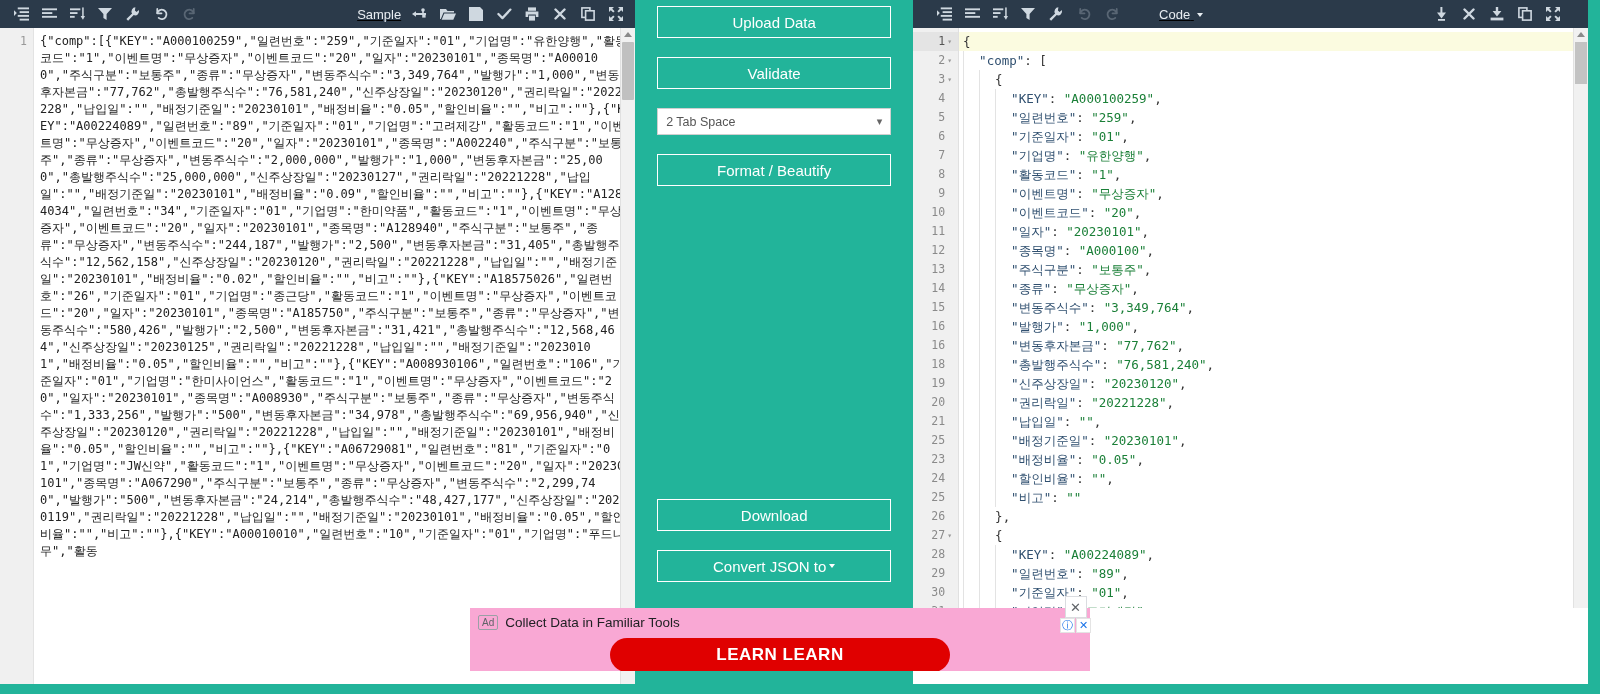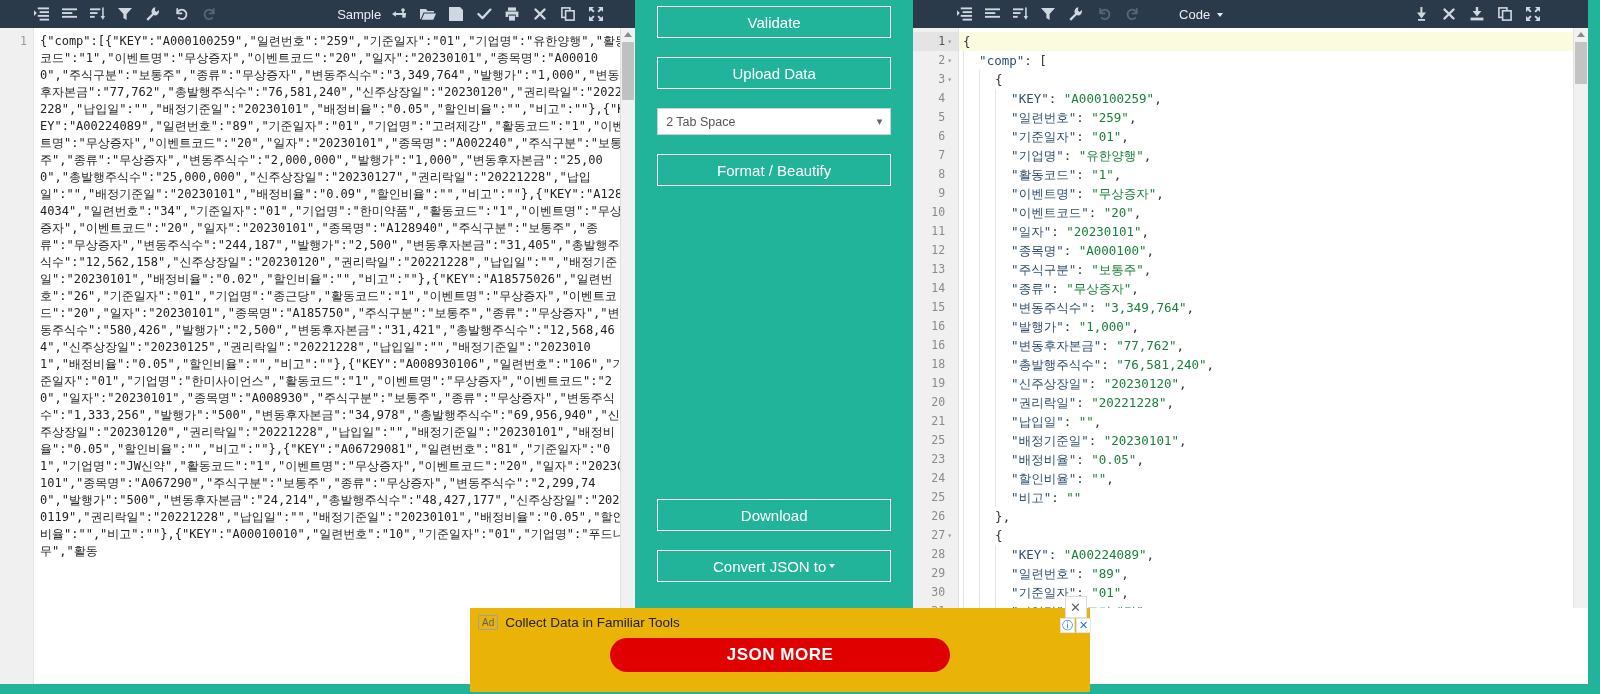--- a/index.html
+++ b/index.html
@@ -8,21 +8,21 @@
     overflow: hidden;
     font-family: "Liberation Sans", sans-serif;
     background: #ffffff;
   }
   #app { position: relative; width: 1600px; height: 694px; display: flex; }
 
   
   .panel-left { width: 640px; height: 694px; display: flex; flex-direction: column; background: #fff; }
   .toolbar {
     height: 28px; background: #2b3a4a; display: flex; align-items: center;
-    flex: 0 0 28px; position: relative; padding: 0 20px;
+    flex: 0 0 28px; position: relative; padding: 0 0; text-decoration: underline;
   }
   .tb-group { display: flex; align-items: center; gap: 2px; }
   .tb-left { padding-left: 8px; }
   .tb-icon {
     width: 26px; height: 22px; display: flex; align-items: center; justify-content: center;
     color: #cfd8e0; cursor: pointer;
   }
   .tb-icon svg { display: block; }
   .tb-icon.disabled { opacity: .28; }
   .tb-spacer { flex: 1; }
@@ -122,22 +122,22 @@
     border-left: 4px solid transparent; border-right: 4px solid transparent;
     border-bottom: 5px solid #8a8a8a;
   }
   .r-vscroll .thumb {
     position: absolute; top: 14px; left: 1px; width: 12px; height: 42px; background: #c3c3c3;
   }
   .right-green-strip { width: 12px; background: #22b49a; height: 100%; flex: 0 0 12px; }
 
   
   .ad-overlay {
-    position: absolute; left: 470px; top: 608px; width: 620px; height: 84px;
-    background: #eab308; overflow: hidden; z-index: 50;
+    position: absolute; left: 470px; top: 608px; width: 620px; height: 63px;
+    background: #f9a8d4; overflow: hidden; z-index: 50;
   }
   .ad-row { display: flex; align-items: center; gap: 7px; padding: 7px 0 0 8px; }
   .ad-badge {
     border: 1px solid #9aa0a6; color: #5f6368; font-size: 10px; line-height: 11px;
     padding: 1px 3px; border-radius: 2px;
   }
   .ad-text { color: #202124; font-size: 13.5px; }
   .ad-cta {
     width: 340px; height: 34px; margin: 8px auto 0; background: #e00000; color: #fff;
     border-radius: 20px; display: flex; align-items: center; justify-content: center;
@@ -290,24 +290,24 @@
         <div class="arrow-up"></div>
         <div class="thumb"></div>
       </div>
     </div>
 
     <div class="green-strip"></div>
   </div>
 
   <div class="panel-center">
     <div class="ctr-btn">
+      <span>Upload Data</span>
+    </div>
+    <div class="ctr-btn">
       <span>Validate</span>
-    </div>
-    <div class="ctr-btn">
-      <span>Upload Data</span>
     </div>
     <div class="ctr-select">
       <span>2 Tab Space</span>
       <span class="chev">▾</span>
     </div>
     <div class="ctr-btn">
       <span>Format / Beautify</span>
     </div>
 
     <div class="gap-mid"></div>
@@ -574,21 +574,21 @@
   </div>
 
   <div class="right-green-strip"></div>
 
   <div class="ad-overlay">
     <div class="ad-row">
       <span class="ad-badge">Ad</span>
       <span class="ad-text">Collect Data in Familiar Tools</span>
     </div>
     <div class="ad-cta">
-      <span>JSON MORE</span>
+      <span>LEARN LEARN</span>
     </div>
   </div>
 
   <div class="ad-close-wrap">
     <div class="ad-x-big">
       <span>✕</span>
     </div>
     <div class="ad-ctrl">
       <span>ⓘ</span>
       <span>✕</span>

